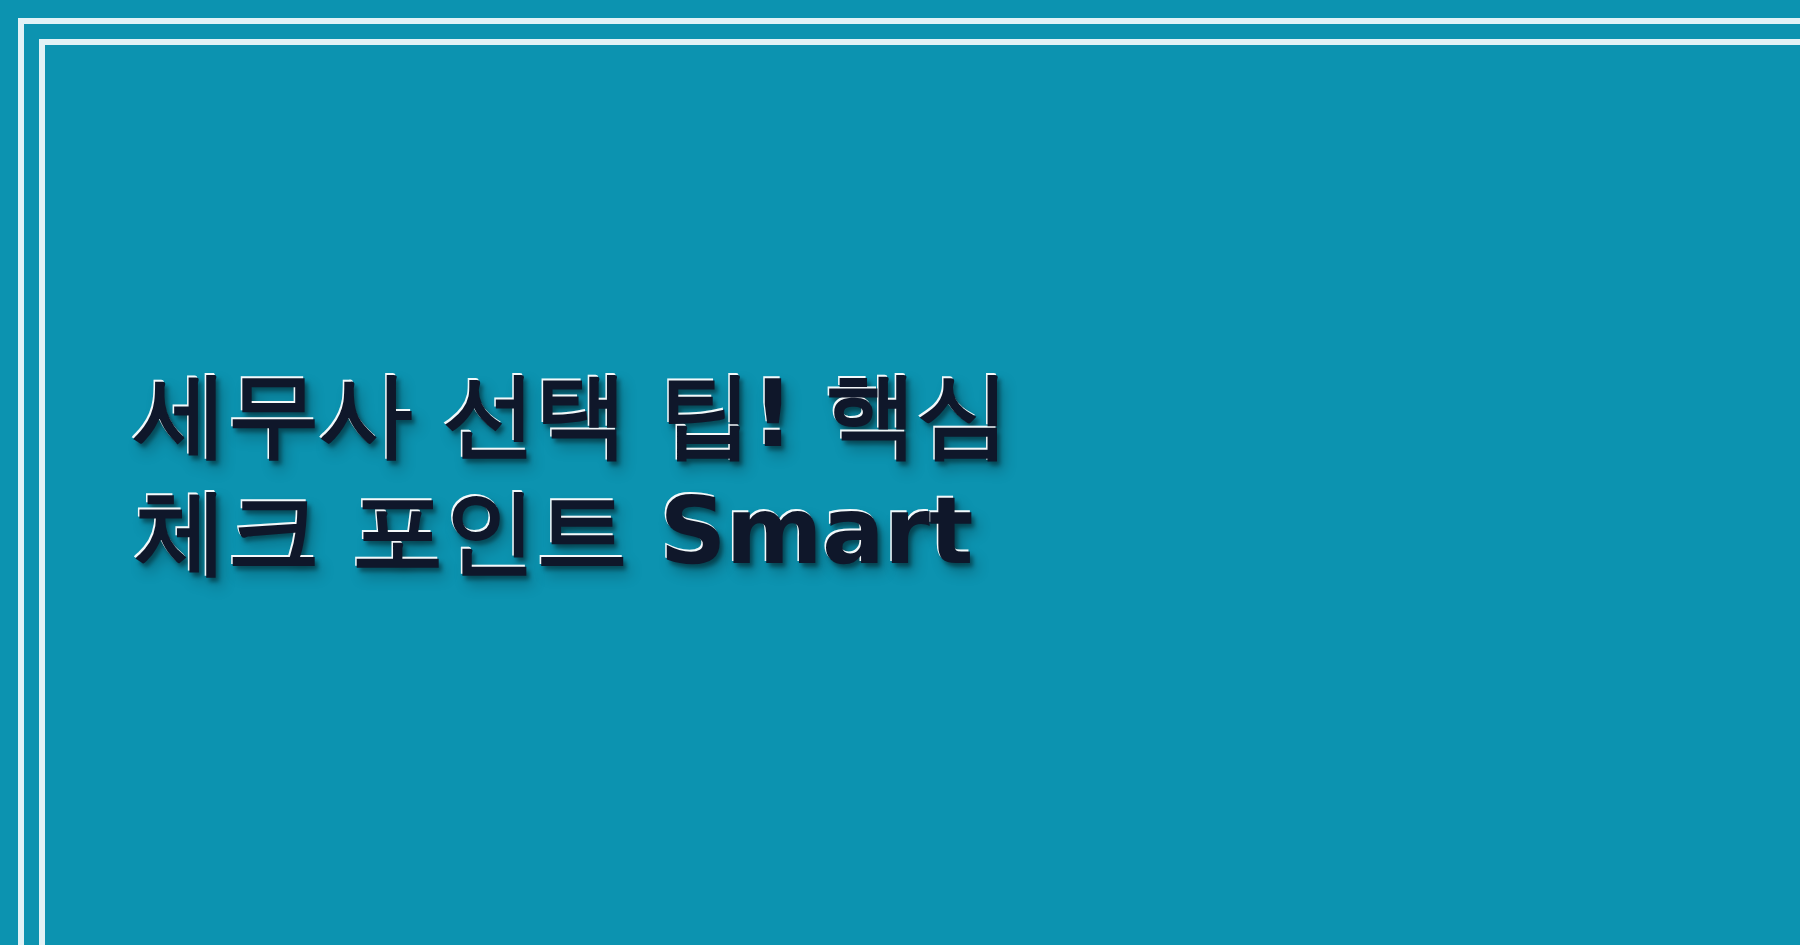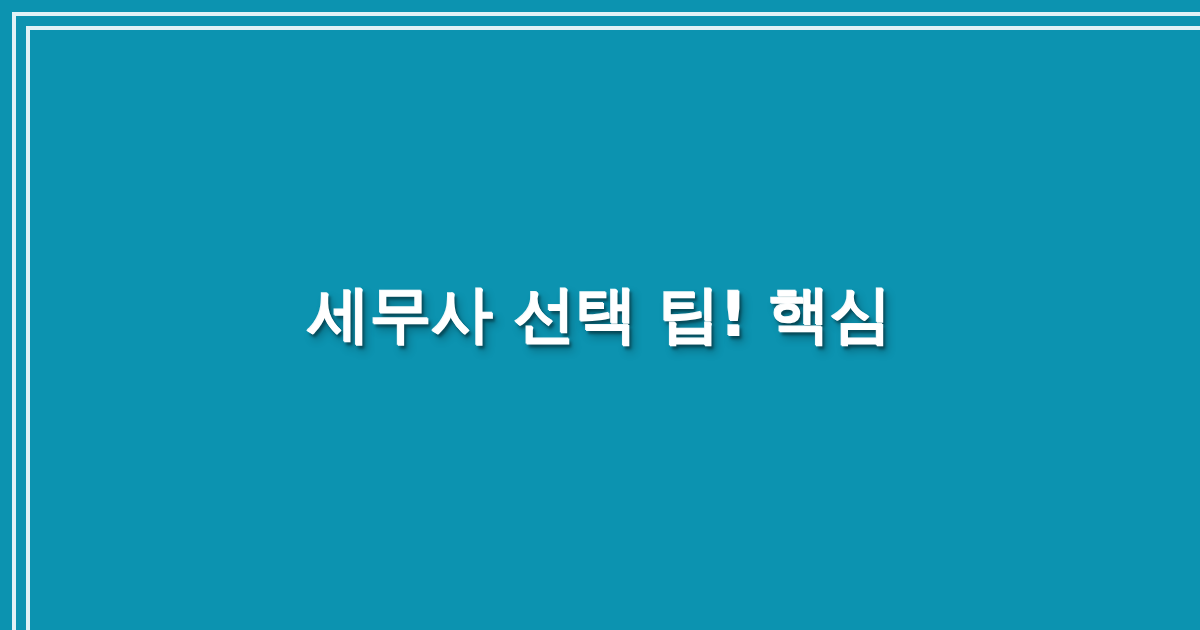--- a/index.html
+++ b/index.html
@@ -56,22 +56,21 @@
     flex-direction: column;
     align-items: center;
     justify-content: center;
     padding: 0 90px;
     box-sizing: border-box;
   }
 
   .title-line {
     display: block;
     width: 100%;
-    text-align: center;
-    color: #ffffff;
+    color: #0f172a;
     font-family: "DejaVu Sans", "Liberation Sans", sans-serif;
     font-weight: bold;
     font-size: 62px;
     line-height: 78px;
     letter-spacing: -0.5px;
     white-space: nowrap;
     text-shadow:
       -1px -1px 0 rgba(255,255,255,0.95),
        2px  3px 3px rgba(0,0,0,0.42),
        4px  6px 9px rgba(0,0,0,0.26);
@@ -80,15 +79,16 @@
 </head>
 <body>
 
 <div id="card">
 
   <div class="frame frame-outer"></div>
   <div class="frame frame-inner"></div>
 
   <div id="title-block">
     <span class="title-line">세무사 선택 팁! 핵심</span>
+    <span class="title-line">체크 포인트 Smart</span>
   </div>
 
 </div>
 
 </body></html>

